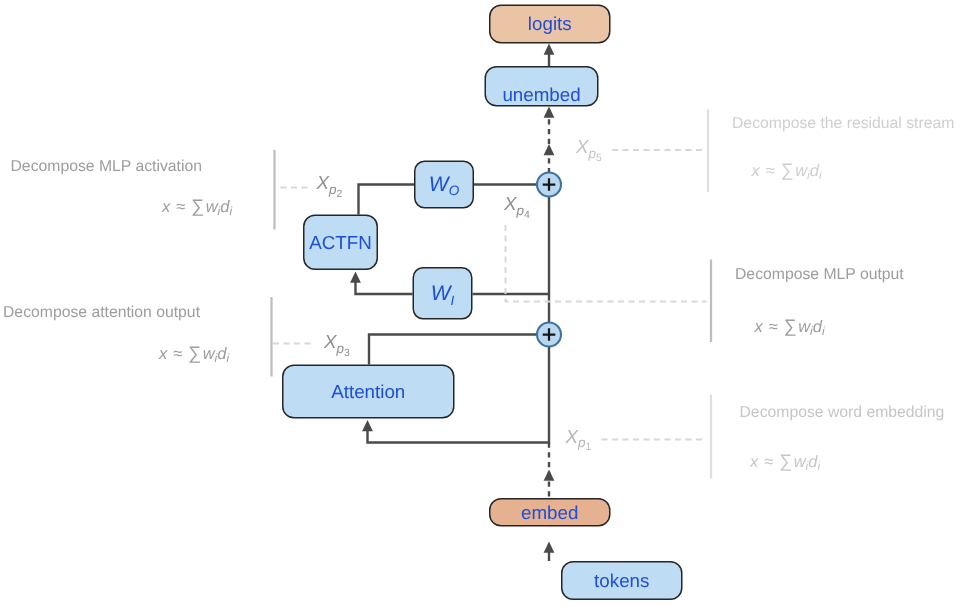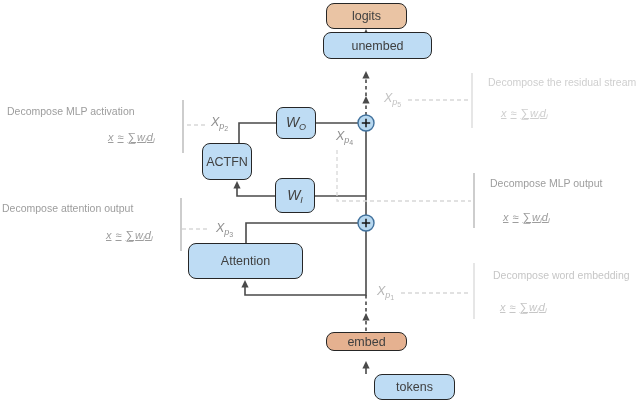--- a/index.html
+++ b/index.html
@@ -14,33 +14,33 @@
   .bracket{stroke:var(--bracket,#bdbdbd);stroke-width:1.5;fill:none;}
   .bracket-light{stroke:var(--bracket-light,#dedede);stroke-width:1.5;fill:none;}
   .arrow{fill:var(--line,#4a4a4a);stroke:none;}
   .plusc{fill:var(--plus-fill,#b7d8f0);stroke:var(--plus-border,#41719c);stroke-width:1.4;}
   .plusln{stroke:#161616;stroke-width:1.5;fill:none;}
 
   .node{
     position:absolute;z-index:2;box-sizing:border-box;
     background:var(--blue,#bedcf4);border:1.4px solid var(--node-border,#262626);
     border-radius:8px;display:flex;align-items:center;justify-content:center;
-    font-size:12.5px;color:#404040;
+    font-size:12.5px;color:#1d4ed8;
   }
   .tan{background:var(--tan,#eac4a4);}
   .tan2{background:var(--tan-dark,#e5b190);}
   .wtxt{font-style:italic;font-size:14px;}
   .wtxt sub{font-size:9px;font-style:italic;vertical-align:-3px;}
 
   .ann{position:absolute;z-index:2;font-size:10.5px;white-space:nowrap;}
   .c-gray{color:var(--gray-text,#9d9d9d);}
   .c-light{color:var(--light-text,#cfcfcf);}
   .c-light2{color:var(--light-text2,#c6c6c6);}
 
-  .math{position:absolute;z-index:2;font-size:11px;white-space:nowrap;text-decoration:underline;}
+  .math{position:absolute;z-index:2;font-size:11px;white-space:nowrap;}
   .math i{font-style:italic;}
   .math .ap{padding:0 4px;}
   .math .sm{font-size:12px;padding-right:1px;}
   .math .ms{font-size:8px;font-style:italic;vertical-align:-2px;}
 
   .xp{position:absolute;z-index:2;font-size:12.5px;font-style:italic;white-space:nowrap;}
   .xp .xs{font-size:9px;vertical-align:-3px;}
   .xp .xss{font-size:7px;vertical-align:-2px;font-style:normal;}
   .xp-gray{color:var(--xp-gray,#8f8f8f);}
   .xp-light{color:var(--xp-light,#c3c3c3);}
@@ -88,21 +88,21 @@
 
     <circle class="plusc" cx="366" cy="123" r="8"></circle>
     <path class="plusln" d="M366 118.8 V127.2 M361.8 123 H370.2"></path>
     <circle class="plusc" cx="366" cy="223" r="8"></circle>
     <path class="plusln" d="M366 218.8 V227.2 M361.8 223 H370.2"></path>
   </svg>
 
   <div class="node tan" style="left:326px;top:3px;width:81px;height:26px;">
       <span>logits</span>
     </div>
-  <div class="node" style="left:323px;top:32px;width:109px;height:27px;">
+  <div class="node" style="left:323px;top:44px;width:76px;height:27px;align-items:flex-end;">
       <span>unembed</span>
     </div>
   <div class="node" style="left:276px;top:107px;width:40px;height:32px;border-radius:7px;">
       <span class="wtxt"><i>W</i><sub>O</sub></span>
     </div>
   <div class="node" style="left:202px;top:143px;width:50px;height:37px;">
       <span>ACTFN</span>
     </div>
   <div class="node" style="left:188px;top:243px;width:115px;height:36px;">
       <span>Attention</span>

